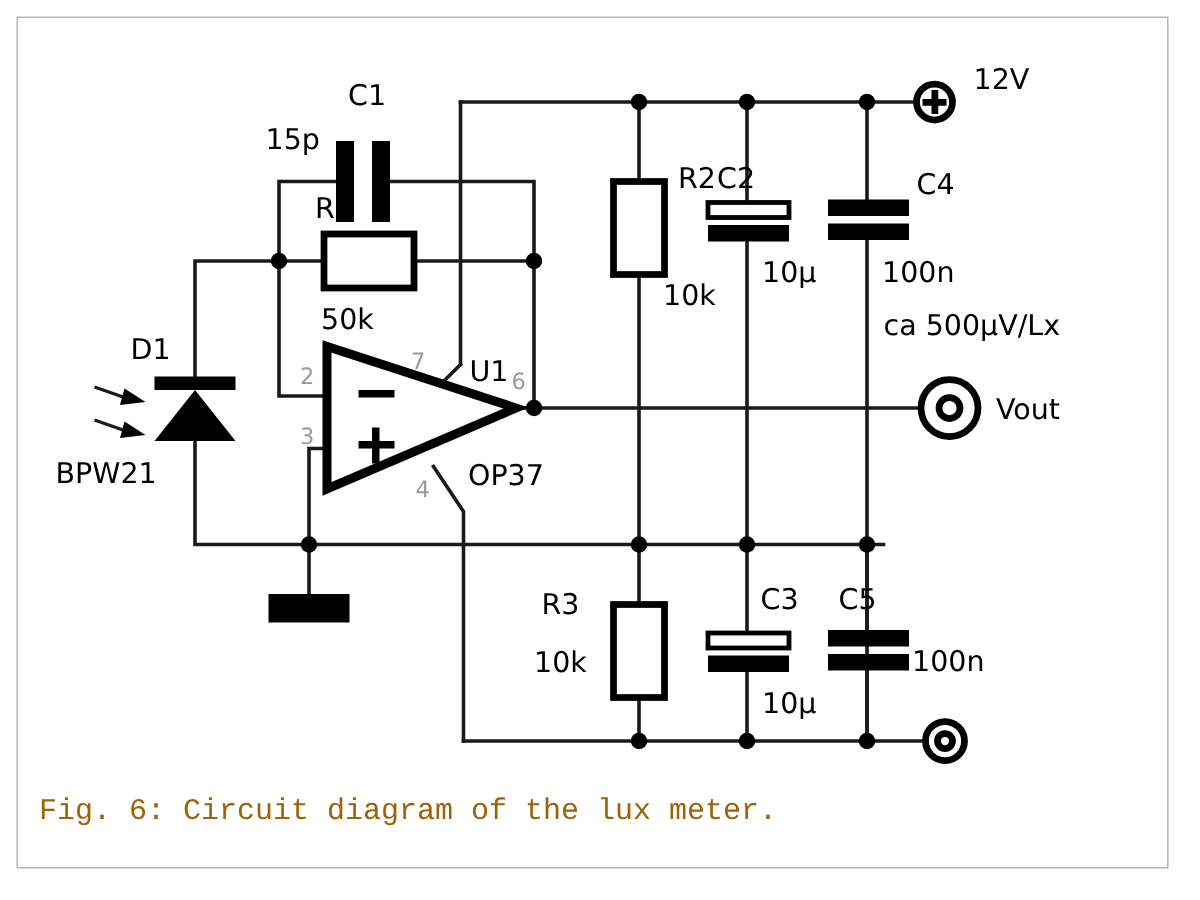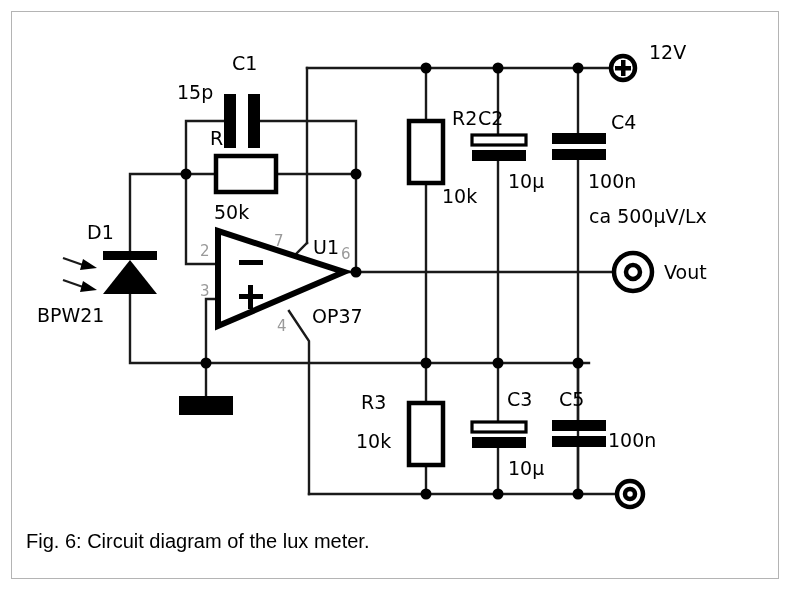--- a/index.html
+++ b/index.html
@@ -33,23 +33,23 @@
     position: absolute;
     left: 11px;
     top: 11px;
     width: 768px;
     height: 568px;
   }
   #caption {
     position: absolute;
     left: 26px;
     top: 530px;
-    font-family: Liberation Sans, sans-serif;
+    font-family: Liberation Mono, monospace;
     font-size: 20px;
-    color: #000000;
+    color: #a16207;
     white-space: nowrap;
   }
   .lbl {
     font-family: "DejaVu Sans", sans-serif;
     font-size: 19px;
     fill: #000000;
   }
   .pin {
     font-family: "DejaVu Sans", sans-serif;
     font-size: 15px;

